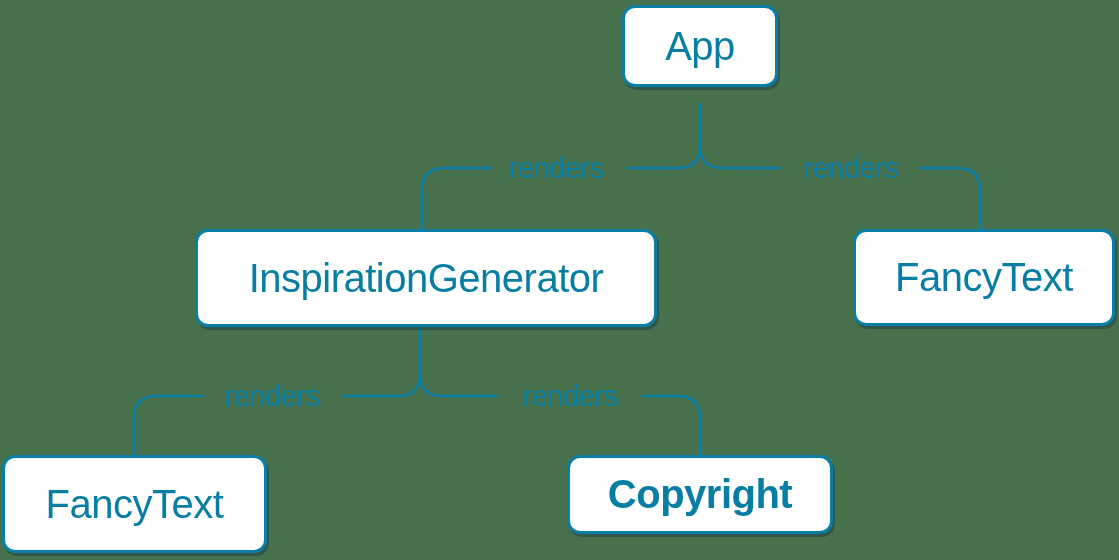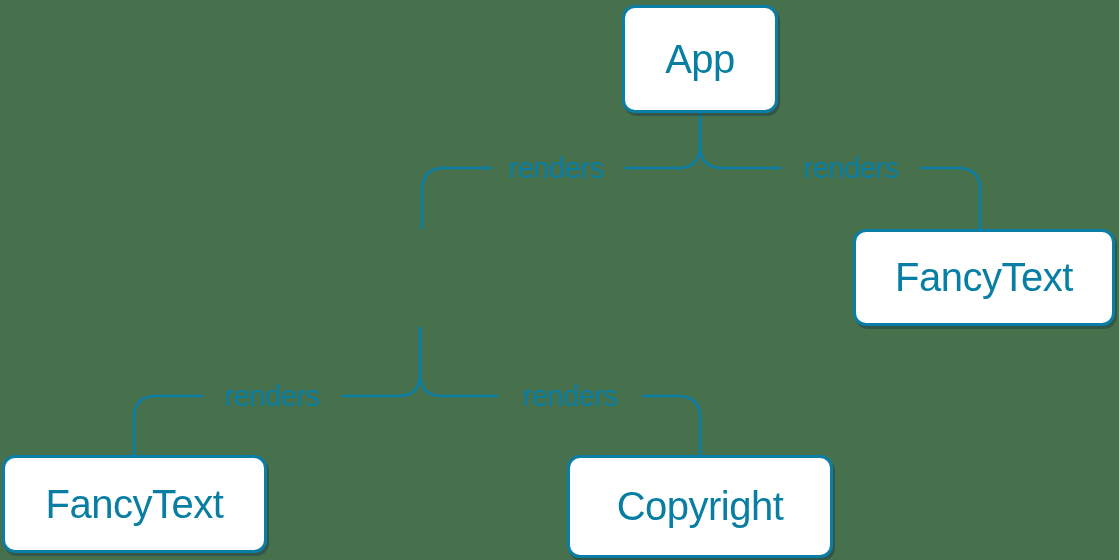--- a/index.html
+++ b/index.html
@@ -36,25 +36,25 @@
     display: flex;
     align-items: center;
     justify-content: center;
   }
   .node-label {
     color: var(--accent, #087EA4);
     font-size: 40px;
     letter-spacing: -0.5px;
     white-space: nowrap;
   }
-  .node-app            { left: 622px; top: 5px;   width: 156px; height: 108px; }
+  .node-app            { left: 622px; top: 5px;   width: 156px; height: 82px; }
   .node-inspiration    { left: 195px; top: 229px; width: 462px; height: 98px; }
   .node-fancy-right    { left: 853px; top: 229px; width: 262px; height: 97px; }
   .node-fancy-left     { left: 2px;   top: 455px; width: 265px; height: 98px; }
-  .node-copyright      { left: 567px; top: 455px; width: 266px; height: 103px; }
+  .node-copyright      { left: 567px; top: 455px; width: 266px; height: 79px; font-weight: bold; }
   .edge-label {
     position: absolute;
     transform: translate(-50%, -50%);
     color: var(--accent, #087EA4);
     font-size: 29px;
     font-weight: normal;
     letter-spacing: -0.5px;
     white-space: nowrap;
   }
   .edge-label-1 { left: 556px; top: 168px; }
@@ -79,20 +79,23 @@
     <path d="M 203 396 L 156 396 Q 134 396 134 418 L 134 455"></path>
 
     <path d="M 420 327 L 420 374 Q 420 396 442 396 L 498 396"></path>
     <path d="M 642 396 L 678 396 Q 700 396 700 418 L 700 455"></path>
   </svg>
 
   <div class="node node-app">
     <span class="node-label">App</span>
   </div>
 
+  <div class="node node-inspiration">
+    <span class="node-label">InspirationGenerator</span>
+  </div>
 
   <div class="node node-fancy-right">
     <span class="node-label">FancyText</span>
   </div>
 
   <div class="node node-fancy-left">
     <span class="node-label">FancyText</span>
   </div>
 
   <div class="node node-copyright">

